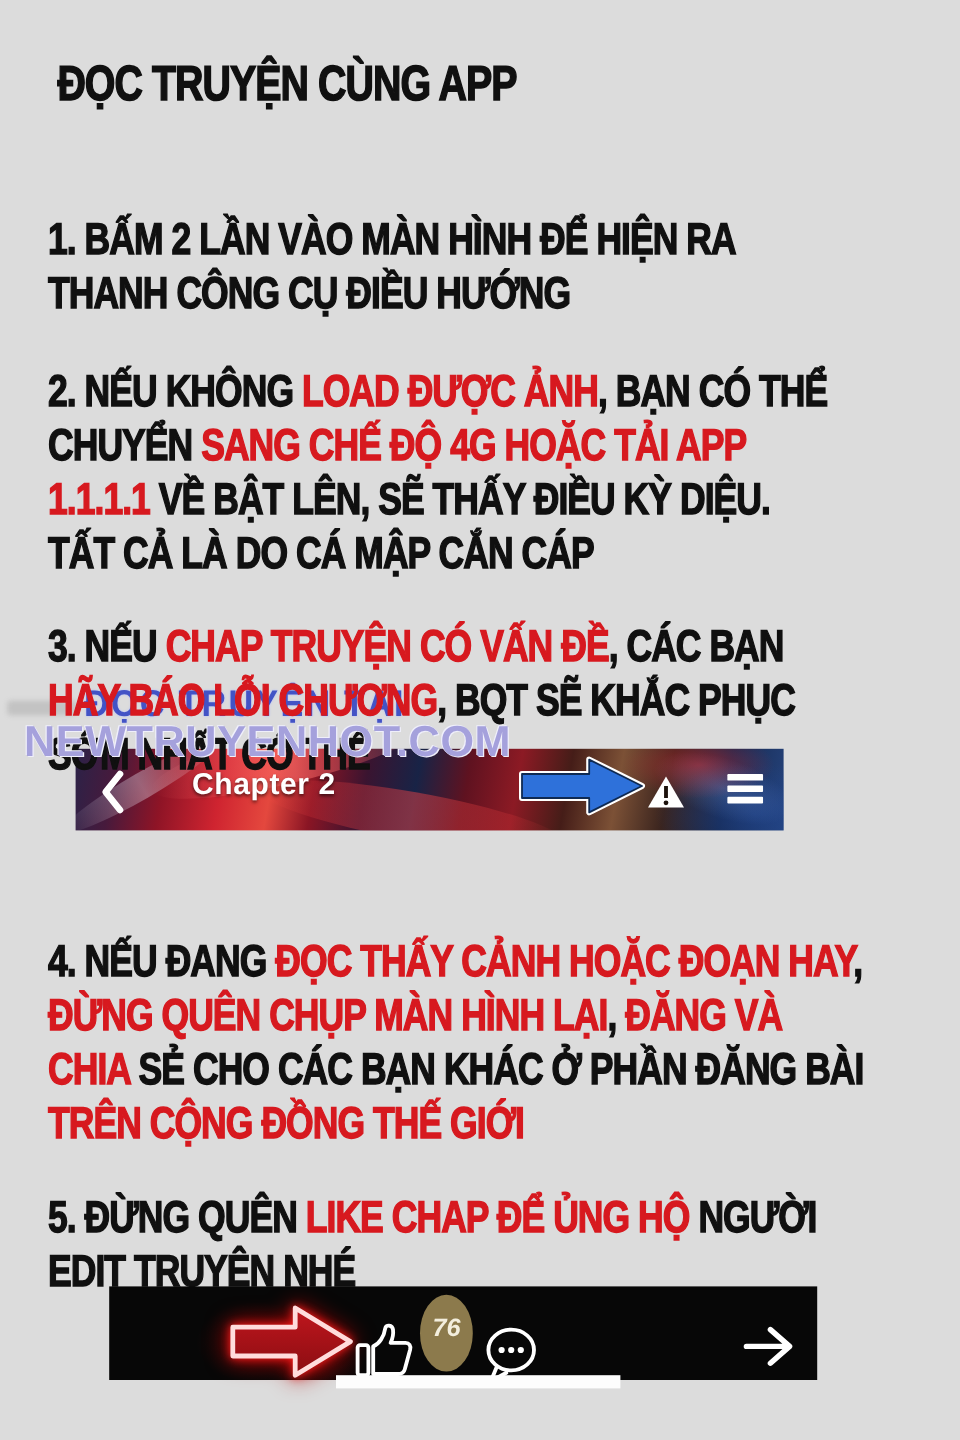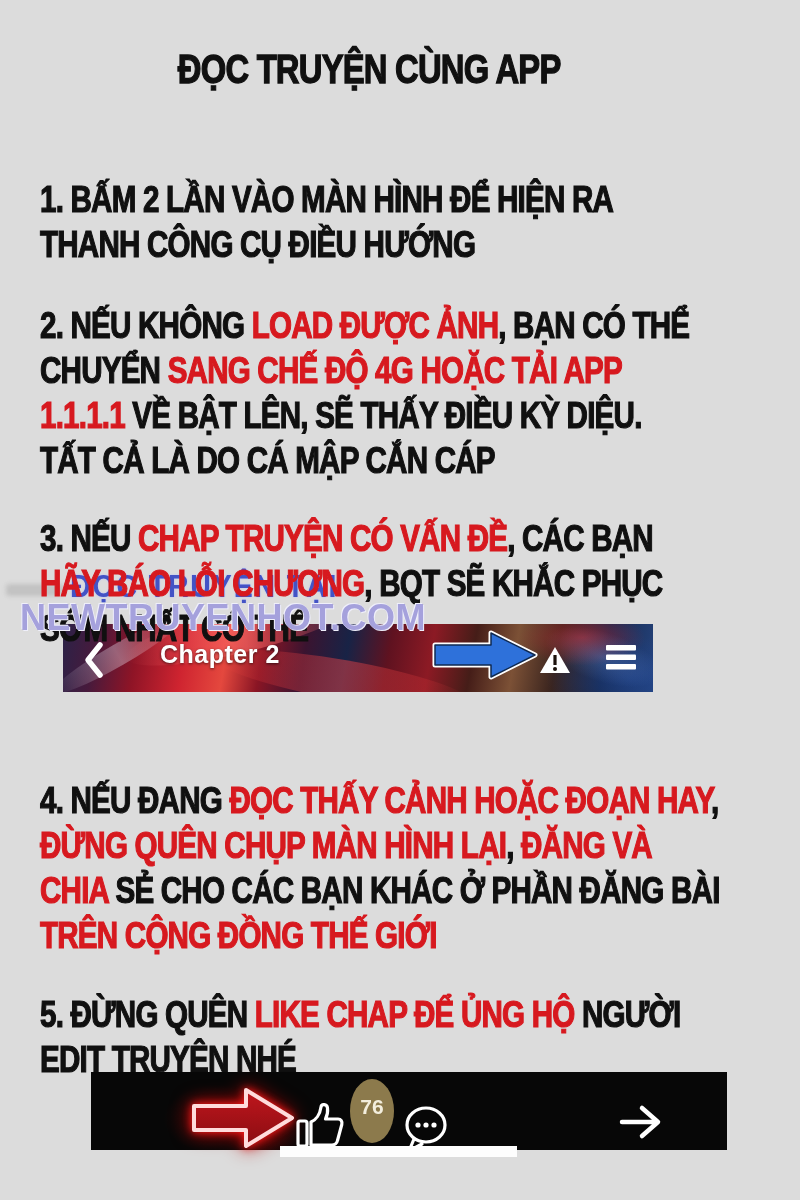--- a/index.html
+++ b/index.html
@@ -1,21 +1,21 @@
 <!DOCTYPE html>
 <html><head>
 <meta charset="utf-8">
 <style>
   html,body{margin:0;padding:0;}
   body{width:800px;height:1200px;position:relative;overflow:hidden;
        background:#dcdcdc;font-family:"Liberation Sans",sans-serif;}
   .page{position:absolute;inset:0;}
 
   
-  .title{position:absolute;top:46px;left:0;width:739px;text-align:center;
+  .title{position:absolute;top:46px;left:0;width:739px;
          font-size:41px;font-weight:700;color:#101010;white-space:pre-line;
          -webkit-text-stroke:1.3px currentColor;letter-spacing:-1px;}
   .title>span{display:inline-block;transform:scaleX(.8);transform-origin:center top;}
   .para{position:absolute;left:40px;width:910px;font-size:37px;font-weight:700;
         line-height:45px;letter-spacing:-1px;color:#101010;white-space:pre-line;
         -webkit-text-stroke:1.2px currentColor;
         transform:scaleX(.8);transform-origin:left top;}
   .para span[data-color="red"]{color:#d7191f;}
   .para span[data-color="black"]{color:#101010;}
   .p1{top:132px;} .p2{top:258px;} .p3{top:471px;z-index:3;}
@@ -51,26 +51,26 @@
   .s4{left:480px;top:8px;width:120px;height:50px;transform:rotate(18deg);
       background:radial-gradient(closest-side,rgba(140,180,255,.25),transparent);}
   .chapter-back{position:absolute;left:19px;top:17px;}
   .chapter-title{position:absolute;left:97px;top:16px;font-size:25px;font-weight:700;
                  color:#fff;letter-spacing:.5px;text-shadow:0 1px 3px rgba(0,0,0,.6);}
   .blue-arrow{position:absolute;left:367px;top:3px;}
   .warn{position:absolute;left:475px;top:21px;}
   .list-icon{position:absolute;left:543px;top:21px;}
 
   
-  .bottom-bar{position:absolute;left:91px;top:1072px;width:636px;height:78px;
+  .bottom-bar{position:absolute;left:91px;top:1072px;width:590px;height:78px;
               background:
                 radial-gradient(70px 45px at 125px 60%,rgba(90,8,8,.5),transparent 75%),
                 radial-gradient(50px 30px at 175px 85%,rgba(120,10,10,.4),transparent 75%),
                 #070707;
-              overflow:visible;}
+              overflow:visible;font-style:italic;}
   .red-arrow{position:absolute;left:97px;top:8px;
              filter:drop-shadow(0 0 4px #ff2020) drop-shadow(0 0 9px #b00000);}
   .thumb{position:absolute;left:203px;top:28px;}
   .badge{position:absolute;left:259px;top:7px;width:44px;height:64px;border-radius:50%;
          background:#8c7a4c;color:#f3eedd;font-size:21px;font-weight:700;
          display:flex;align-items:center;justify-content:center;padding-bottom:8px;box-sizing:border-box;}
   .bubble{position:absolute;left:311px;top:32px;}
   .next{position:absolute;left:527px;top:29px;}
   .page-strip{position:absolute;left:280px;top:1146px;width:237px;height:11px;
               background:#fdfdfd;z-index:1;}

